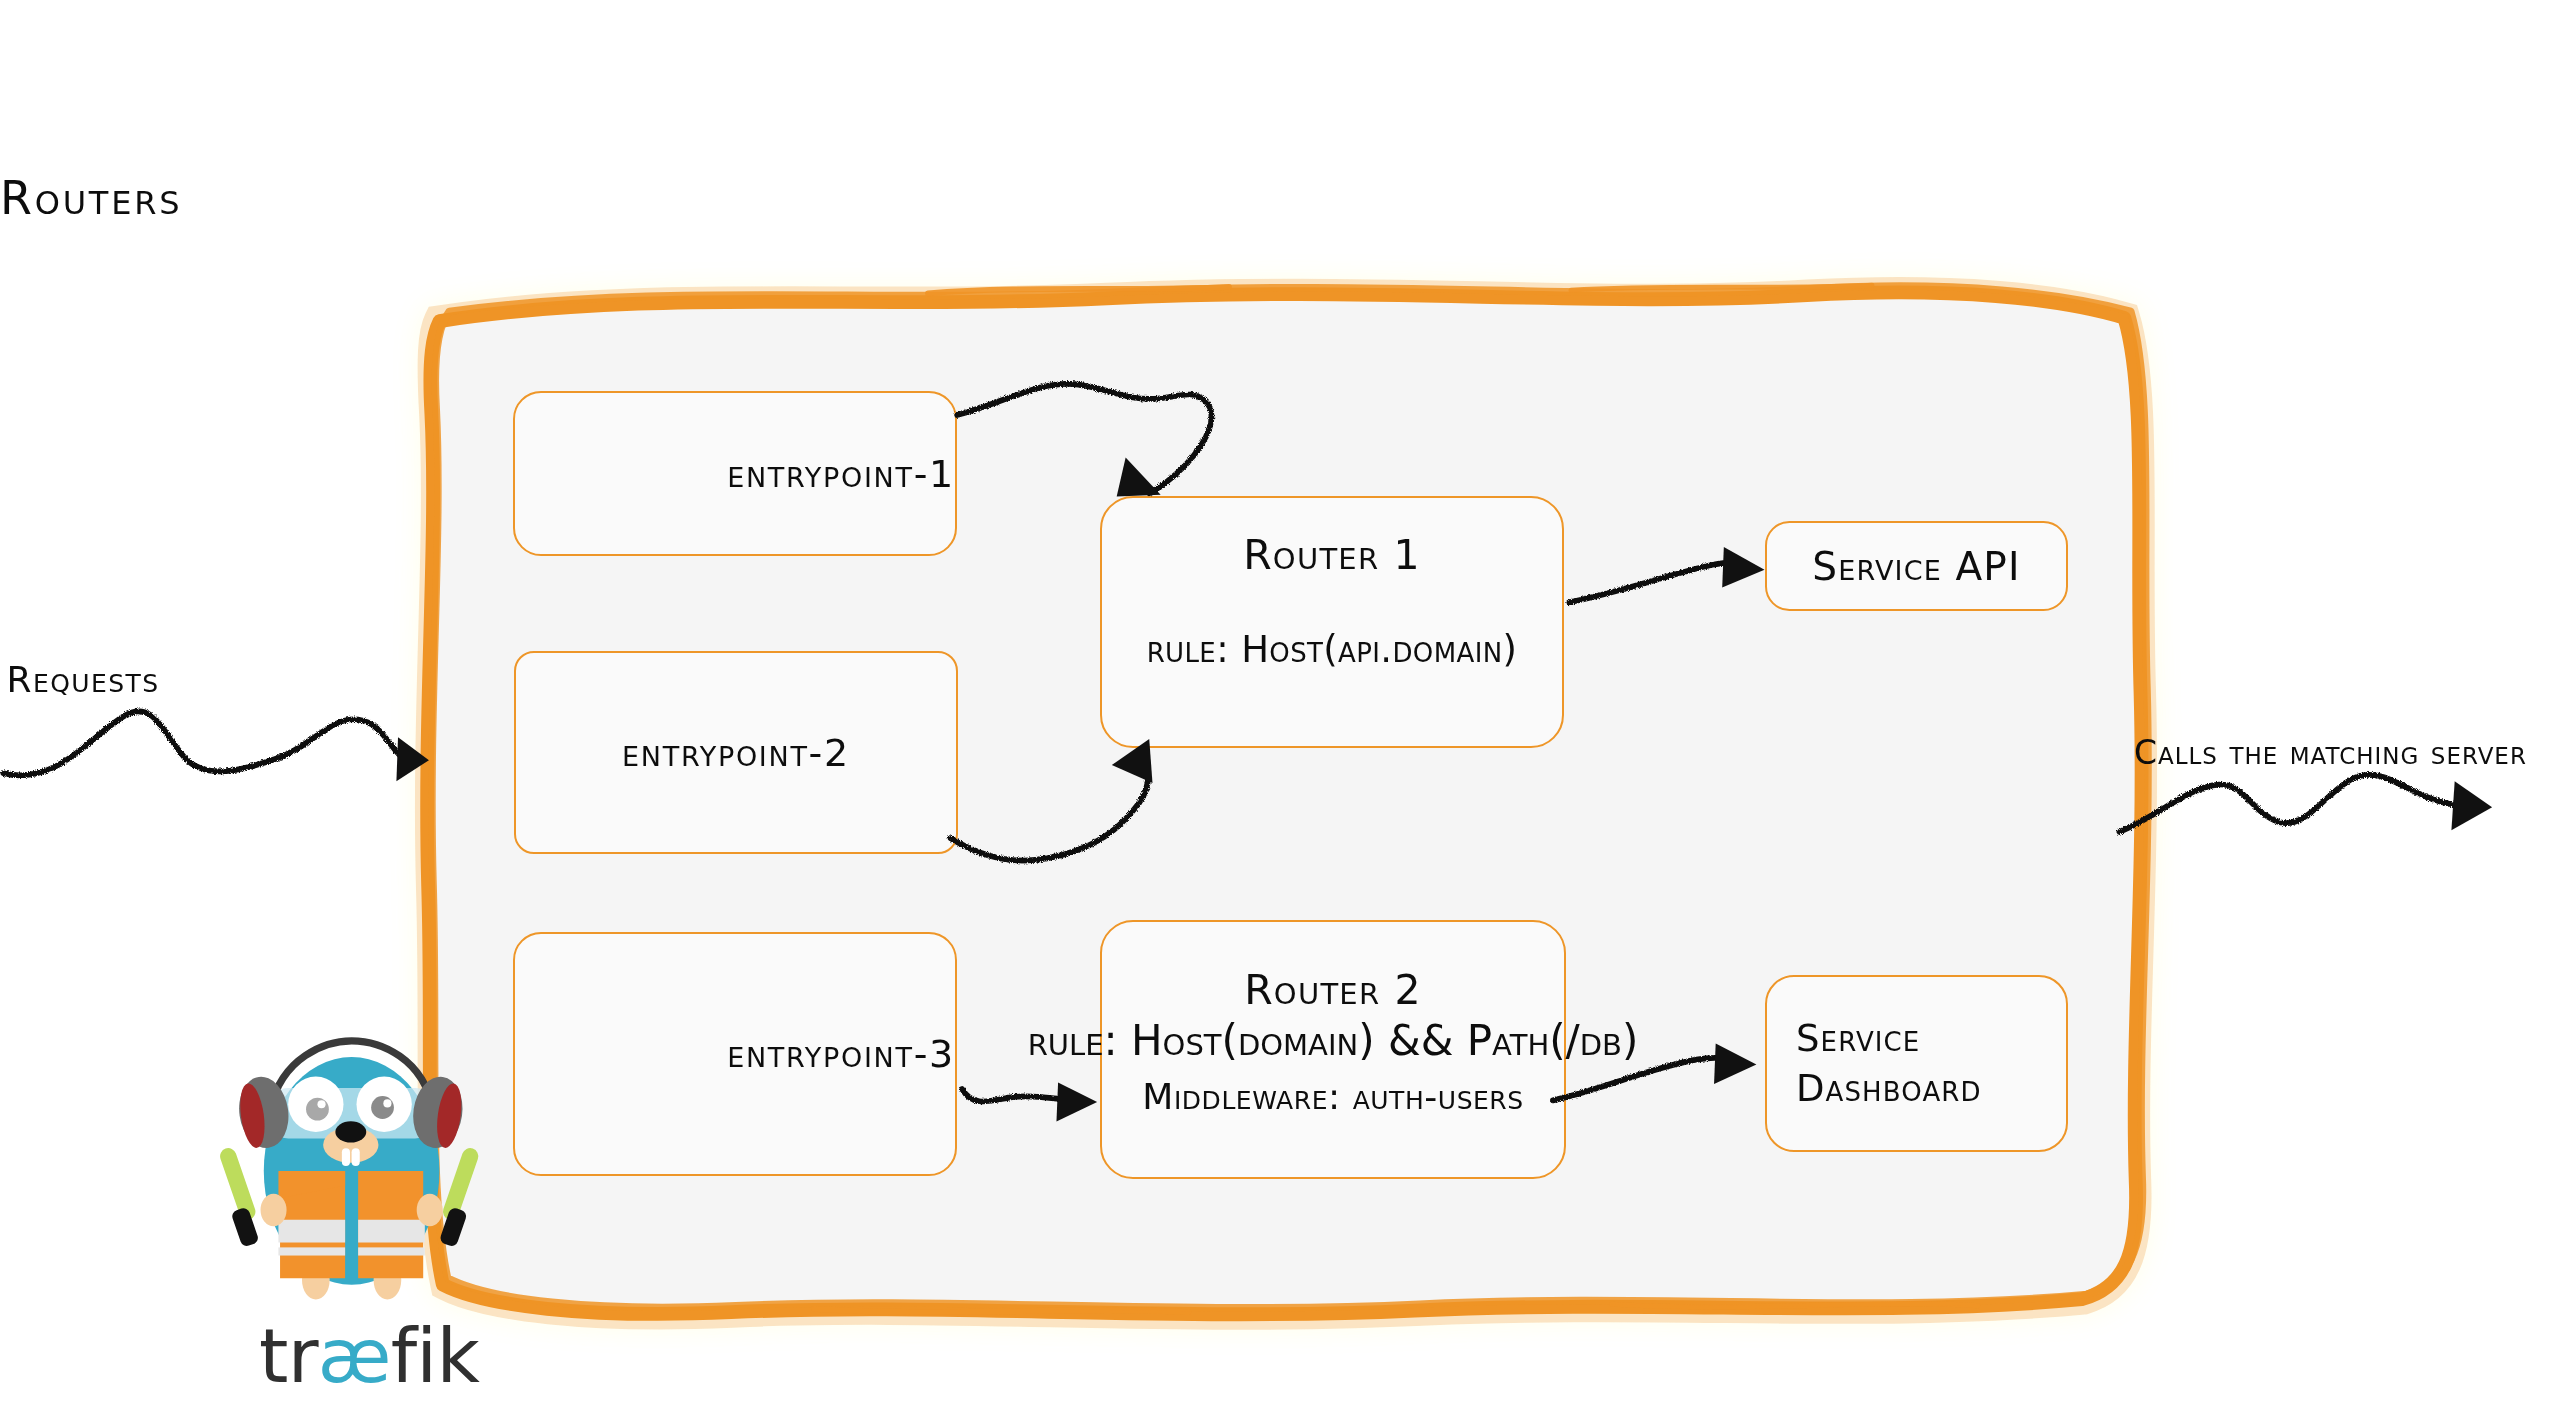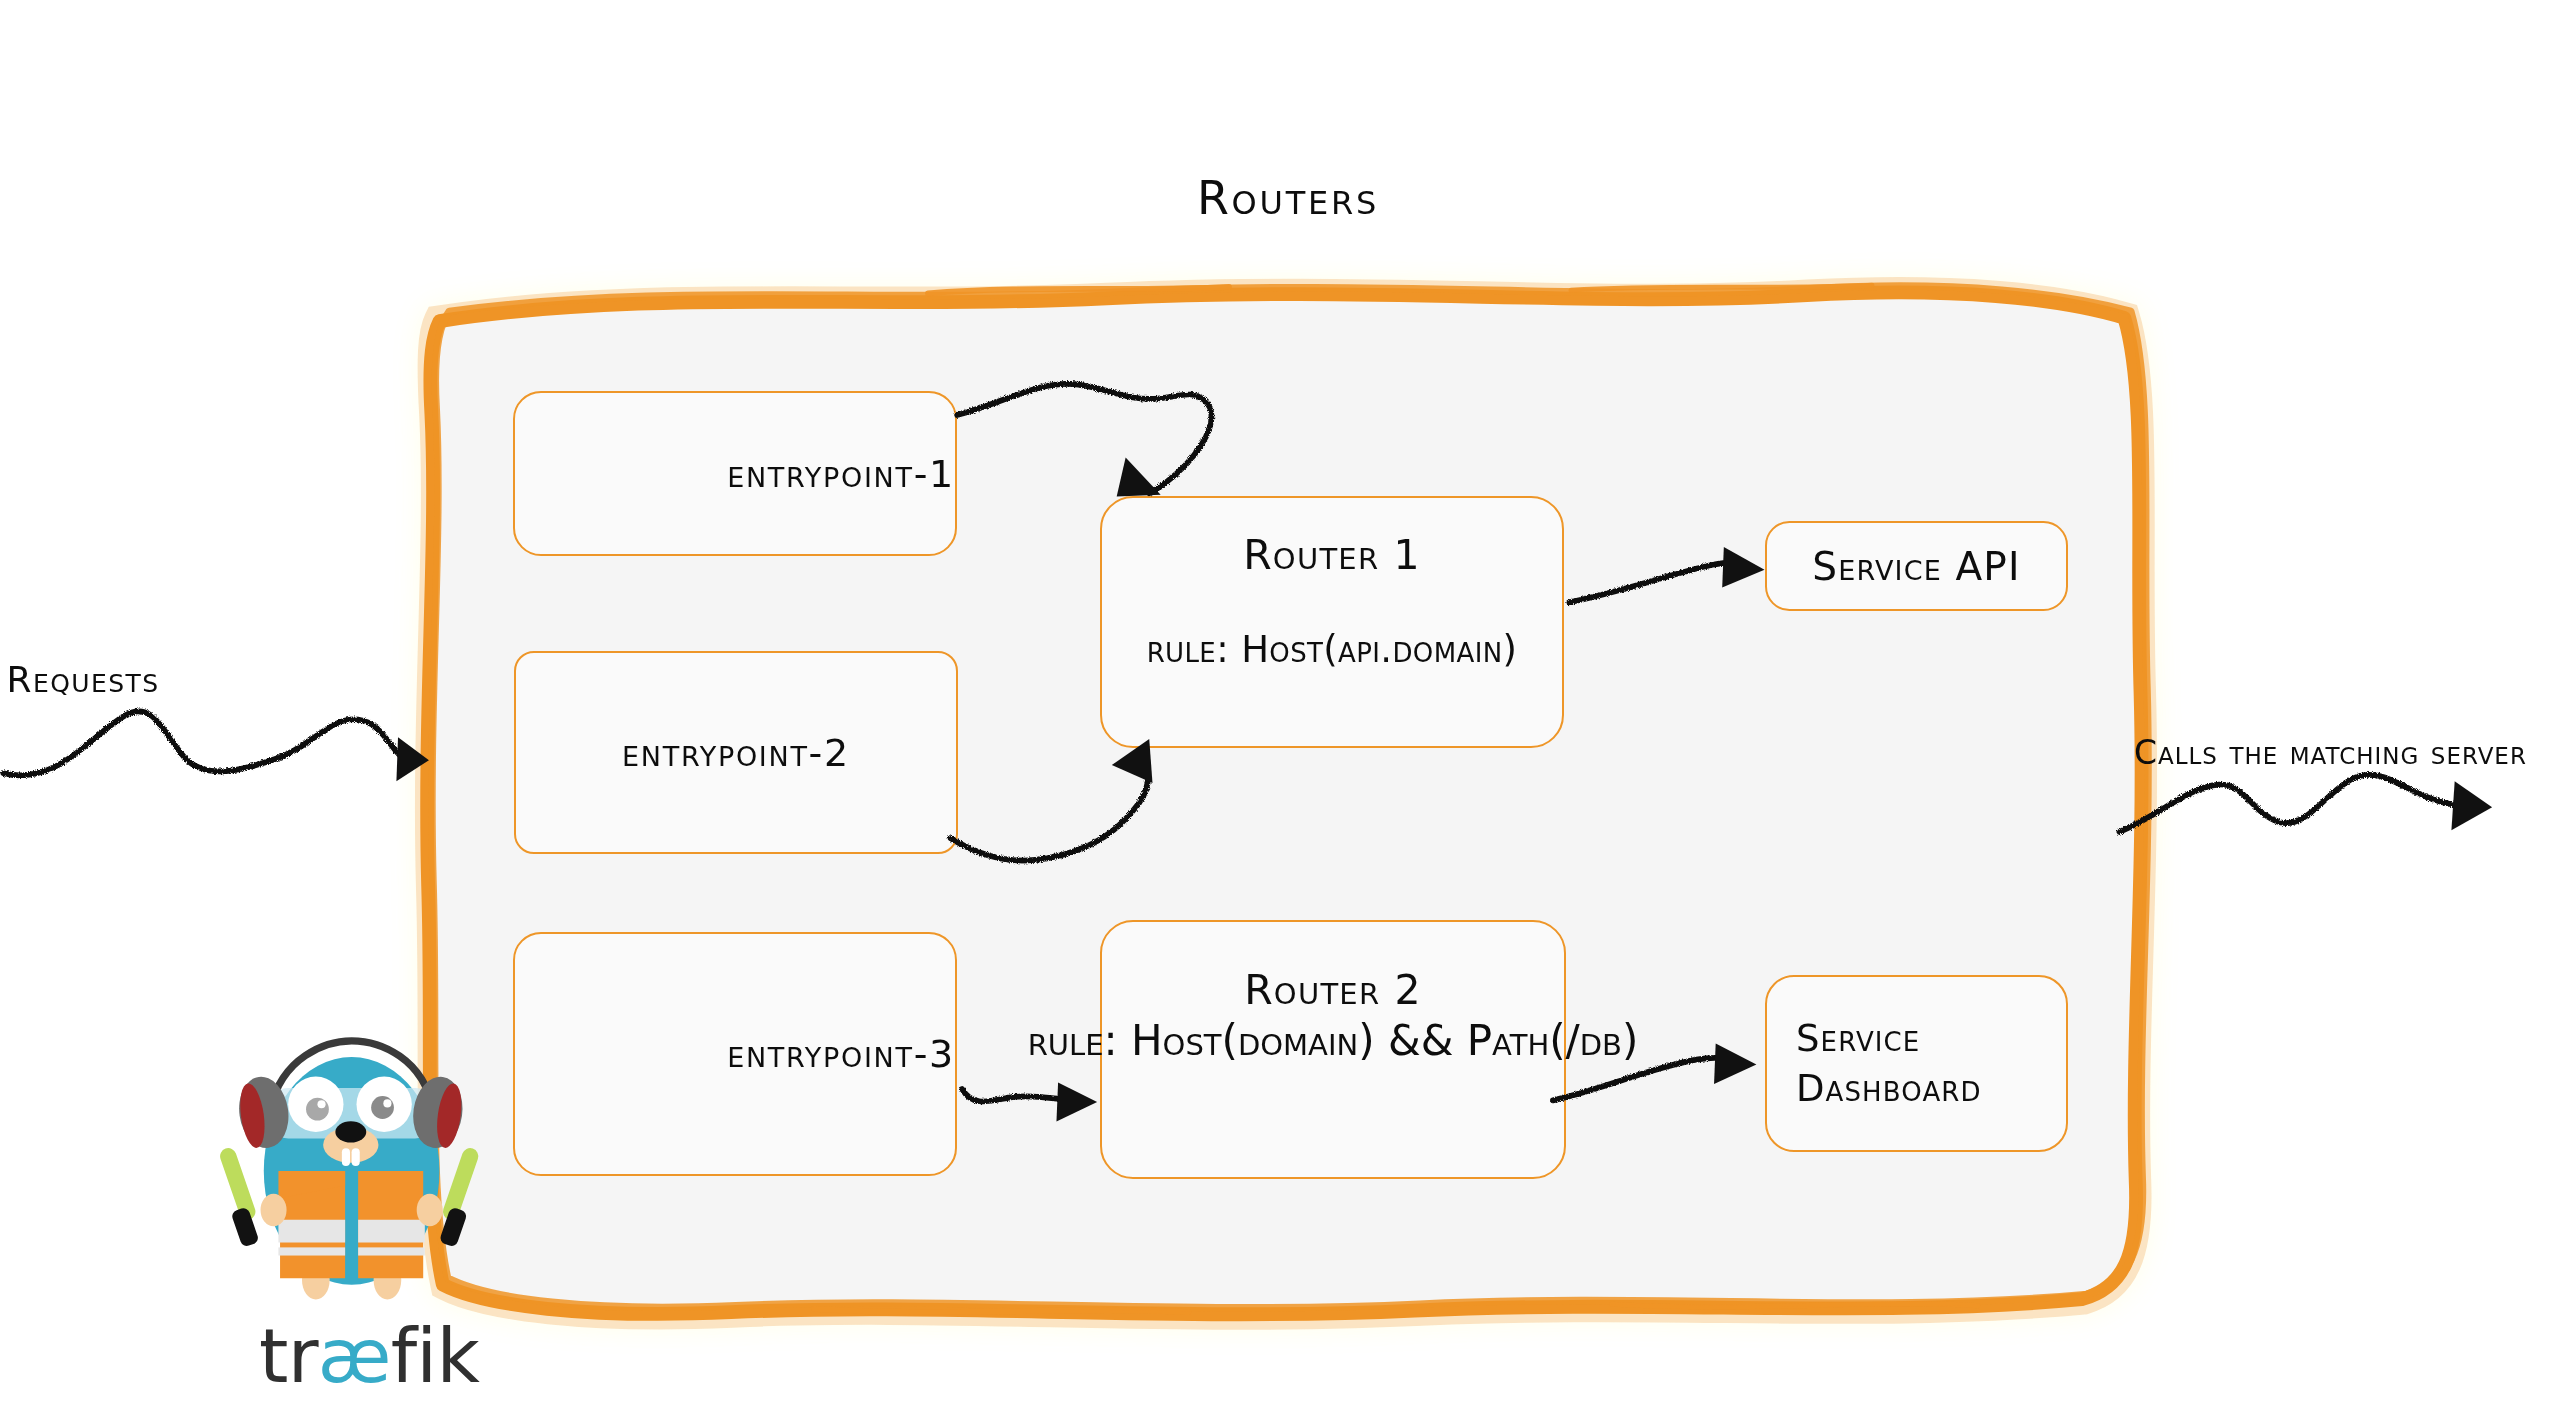--- a/index.html
+++ b/index.html
@@ -14,21 +14,21 @@
   .hand{
     font-family:"DejaVu Sans", sans-serif;
     font-weight:400;
     color:#0d0d0d;
     font-variant:small-caps;
     letter-spacing:.02em;
     white-space:pre;
   }
 
   #routers-title{
-    position:absolute;left:0;top:171px;width:2576px;text-align:center;
+    position:absolute;left:0;top:171px;width:2576px;
     font-size:46px;letter-spacing:.06em;
   }
 
   #requests-label{position:absolute;left:6.5px;top:659px;font-size:36px;letter-spacing:.04em;}
   #calls-label{position:absolute;left:2134px;top:733px;font-size:33px;letter-spacing:.03em;}
 
   
   #outer-wrap{position:absolute;left:407px;top:269px;width:1758px;height:1066px;}
   #outer-wrap svg{position:absolute;inset:0;width:100%;height:100%;overflow:visible;}
 
@@ -143,20 +143,21 @@
   </div>
 
   <div id="router1" class="box">
     <div class="hand r-title line">Router 1</div>
     <div class="hand r-rule line">rule: Host(api.domain)</div>
   </div>
 
   <div id="router2" class="box">
     <div class="hand r-title line">Router 2</div>
     <div class="hand r-rule line">rule: Host(domain) &amp;&amp; Path(/db)</div>
+    <div class="hand r-mw line">Middleware: auth-users</div>
   </div>
 
   <div id="svc-api" class="box">
     <div class="hand s-line line">Service API</div>
   </div>
 
   <div id="svc-dash" class="box">
     <div class="hand s-line line">Service</div>
     <div class="hand s-line line">Dashboard</div>
   </div>

